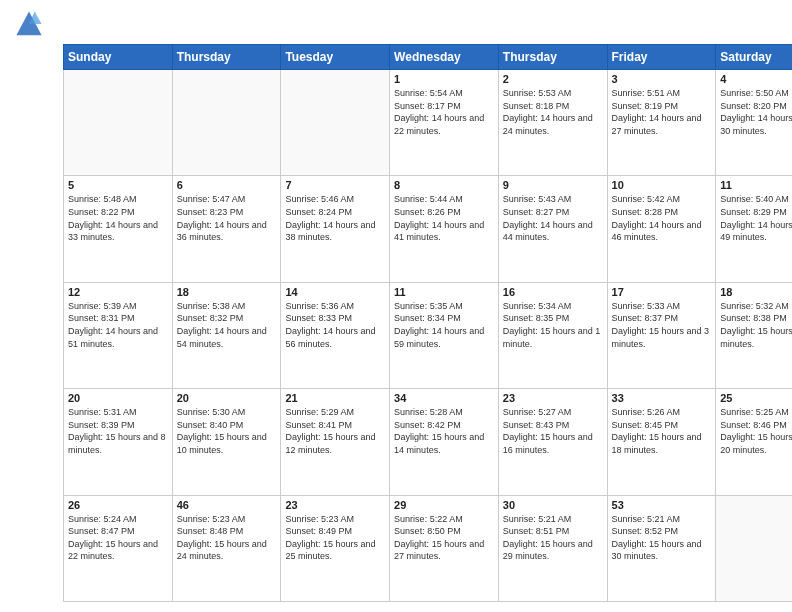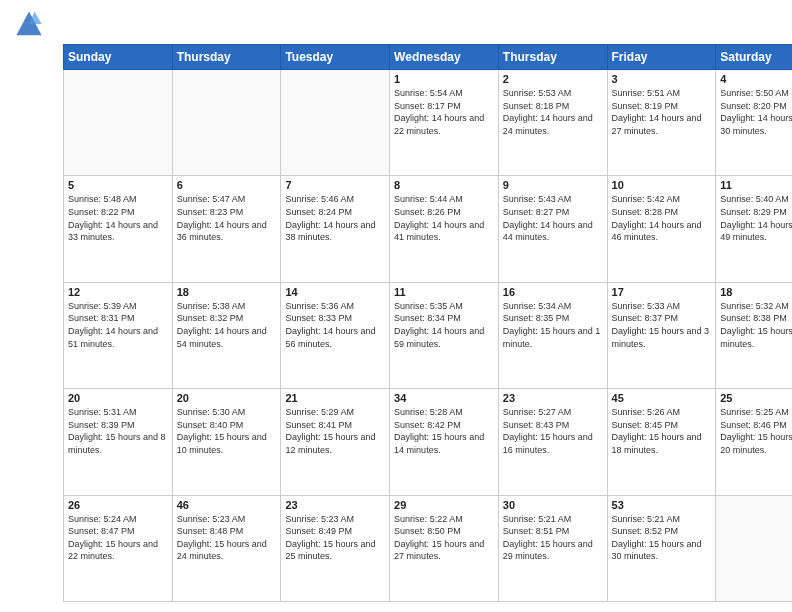--- a/index.html
+++ b/index.html
@@ -224,21 +224,21 @@
           </td>
           <td>
             <div class="day-num">34</div>
             <div class="day-info">Sunrise: 5:28 AM<br>Sunset: 8:42 PM<br>Daylight: 15 hours and 14 minutes.</div>
           </td>
           <td>
             <div class="day-num">23</div>
             <div class="day-info">Sunrise: 5:27 AM<br>Sunset: 8:43 PM<br>Daylight: 15 hours and 16 minutes.</div>
           </td>
           <td>
-            <div class="day-num">45</div>
+            <div class="day-num">33</div>
             <div class="day-info">Sunrise: 5:26 AM<br>Sunset: 8:45 PM<br>Daylight: 15 hours and 18 minutes.</div>
           </td>
           <td>
             <div class="day-num">25</div>
             <div class="day-info">Sunrise: 5:25 AM<br>Sunset: 8:46 PM<br>Daylight: 15 hours and 20 minutes.</div>
           </td>
         </tr>
         <tr>
           <td>
             <div class="day-num">26</div>

